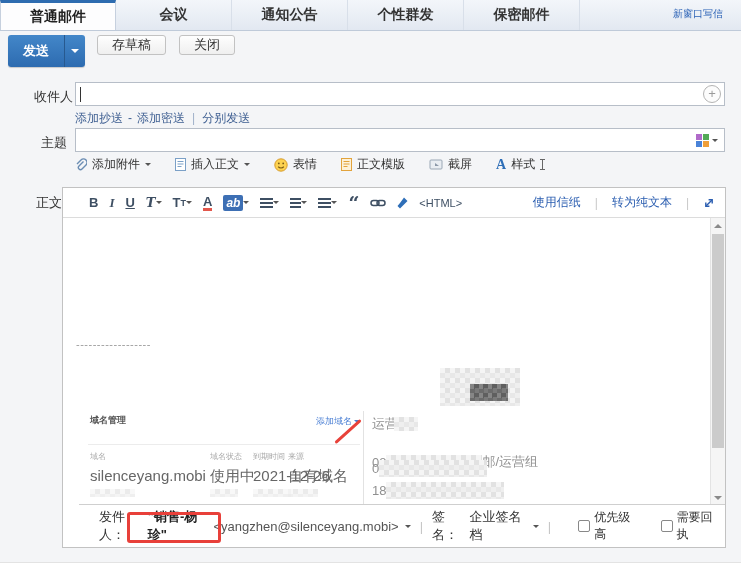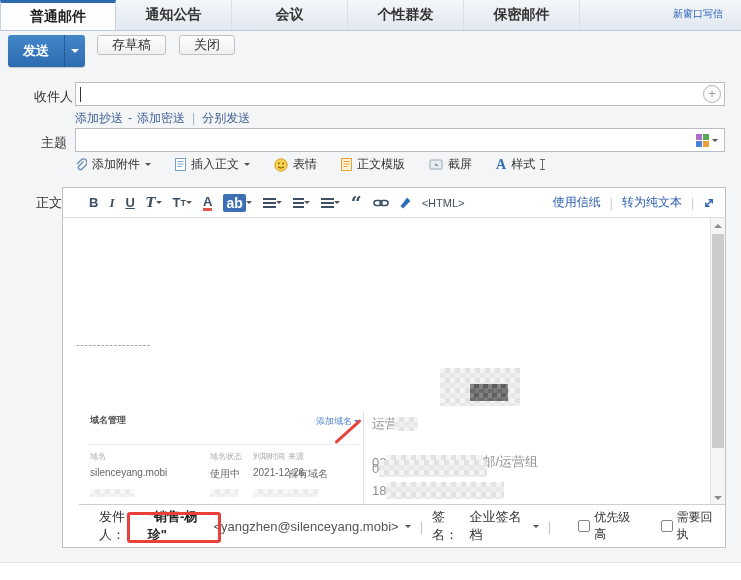--- a/index.html
+++ b/index.html
@@ -63,26 +63,26 @@
   .body-label { position:absolute; left:36px; top:194px; font-size:13px; color:#333; }
   .etoolbar { height:30px; border-bottom:1px solid #dcdcdc; display:flex; align-items:center;
               padding:0 10px 0 26px; gap:11px; font-size:13px; color:#3e4f63; }
   .eic { display:flex; align-items:center; cursor:pointer; }
   .eb { font-weight:bold; }
   .ei { font-style:italic; font-family:"Liberation Serif",serif; font-weight:bold; }
   .eu { text-decoration:underline; font-weight:bold; }
   .efont { font-style:italic; font-family:"DejaVu Serif",serif; font-weight:bold; }
   .esize-big { font-weight:bold; } .esize-small { font-size:9px; font-weight:bold; }
   .ecolor { font-weight:bold; border-bottom:3px solid #e2574c; line-height:13px; }
-  .ehl { background:#3d6fb4; color:#fff; font-size:14px; font-weight:bold; padding:1px 3px; border-radius:2px; }
+  .ehl { background:#3d6fb4; color:#fff; font-size:12px; font-weight:bold; padding:1px 3px; border-radius:2px;font-style:italic; }
   .ibars { width:13px; height:10px; background:repeating-linear-gradient(to bottom,#3e4f63 0 2px,transparent 2px 4px); }
   .ibars.short { width:11px; }
   .equote { font-family:"DejaVu Serif",serif; font-weight:bold; font-size:19px; line-height:8px; height:13px; overflow:hidden; }
   .ehtml { font-size:11px; cursor:pointer; }
-  .eright { margin-left:auto; display:flex; align-items:center; gap:9px; font-size:12px; color:#2a5db0; }
+  .eright { margin-left:auto; display:flex; align-items:center; gap:14px; font-size:12px; color:#2a5db0; }
   .eright .link { cursor:pointer; }
   .vpipe { color:#c9c9c9; }
 
   .econtent { position:relative; height:287px; background:#fff; overflow:hidden; }
   .scrollbar { position:absolute; right:0; top:0; bottom:0; width:15px; background:#f5f5f5; border-left:1px solid #e3e3e3; }
   .scroll-btn { position:absolute; left:0; right:0; height:15px; display:flex; align-items:center; justify-content:center; cursor:pointer; }
   .scroll-btn.up { top:0; } .scroll-btn.down { bottom:0; }
   .tri.up-gray { border-bottom-color:#8a8a8a; border-width:4px; margin-bottom:4px; }
   .tri.down-gray { border-top-color:#8a8a8a; border-width:4px; margin-top:4px; }
   .scroll-thumb { position:absolute; left:1px; right:1px; top:16px; height:214px; background:#cbcbcb; cursor:grab; }
@@ -90,21 +90,21 @@
   .dashsep { position:absolute; left:13px; top:120px; font-size:11px; color:#9a9a9a; letter-spacing:0.5px; }
 
   
   .dc-title { position:absolute; left:27px; top:196px; font-size:9px; color:#555; font-weight:bold; }
   .dc-add { position:absolute; left:253px; top:197px; font-size:9px; color:#4a7fd4; cursor:pointer; display:flex; gap:2px; align-items:center; }
   .red-line { position:absolute; left:268px; top:212px; width:34px; height:3px; background:#e8423a;
               transform:rotate(-42deg); border-radius:2px; }
   .dc-div { position:absolute; left:25px; top:226px; width:272px; border-top:1px solid #ececec; }
   .dc-h, .dc-c { position:absolute; white-space:nowrap; }
   .dc-h { top:233px; font-size:8px; color:#a8a8a8; }
-  .dc-c { top:249px; font-size:10px; color:#666; }
+  .dc-c { top:249px; font-size:15px; color:#666; }
   .col0 { left:27px; } .col1 { left:147px; } .col2 { left:190px; } .col3 { left:225px; }
   .mosaic { background-image:conic-gradient(#e2e2e2 25%, #efefef 0 50%, #e8e8e8 0 75%, #f5f5f5 0); background-size:10px 10px; }
   .mosaic-dark { background-image:conic-gradient(#5f5f5f 25%, #7a7a7a 0 50%, #6b6b6b 0 75%, #868686 0); background-size:9px 9px; }
   .blur-bar { position:absolute; top:271px; height:8px; opacity:.7; }
   .sig-div { position:absolute; left:300px; top:193px; height:94px; border-left:1px solid #e2e2e2; }
   .m-abs { position:absolute; }
   .sig-line { position:absolute; left:309px; font-size:13px; color:#909090; display:flex; align-items:center; white-space:nowrap; }
   .m-inline { display:inline-block; }
 
   
@@ -122,22 +122,22 @@
   svg { display:block; }
 </style>
 </head>
 <body>
 
 <div id="frame">
   <div class="page-bg"></div>
 
   <div class="tabbar">
     <div class="tab active">普通邮件</div>
+    <div class="tab">会议</div>
     <div class="tab">通知公告</div>
-    <div class="tab">会议</div>
     <div class="tab">个性群发</div>
     <div class="tab">保密邮件</div>
   </div>
   <div class="new-window">新窗口写信</div>
 
   <div class="btn-send">
     <div class="main">发送</div>
     <div class="arrow">
         <div class="tri down-white"></div>
       </div>

